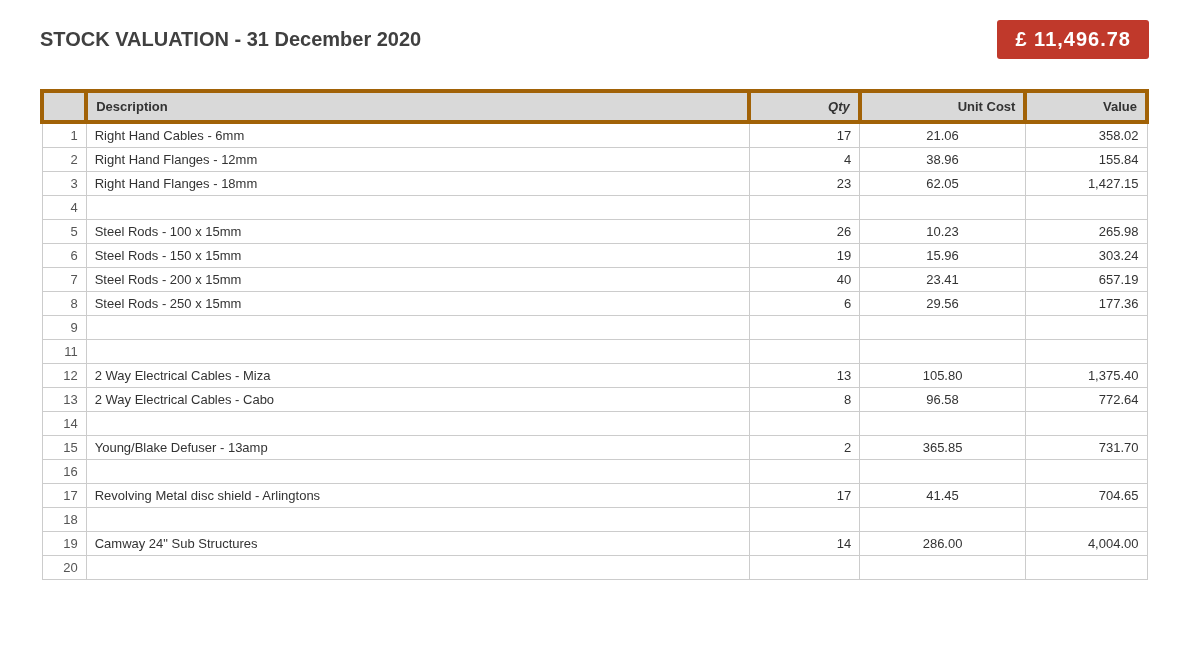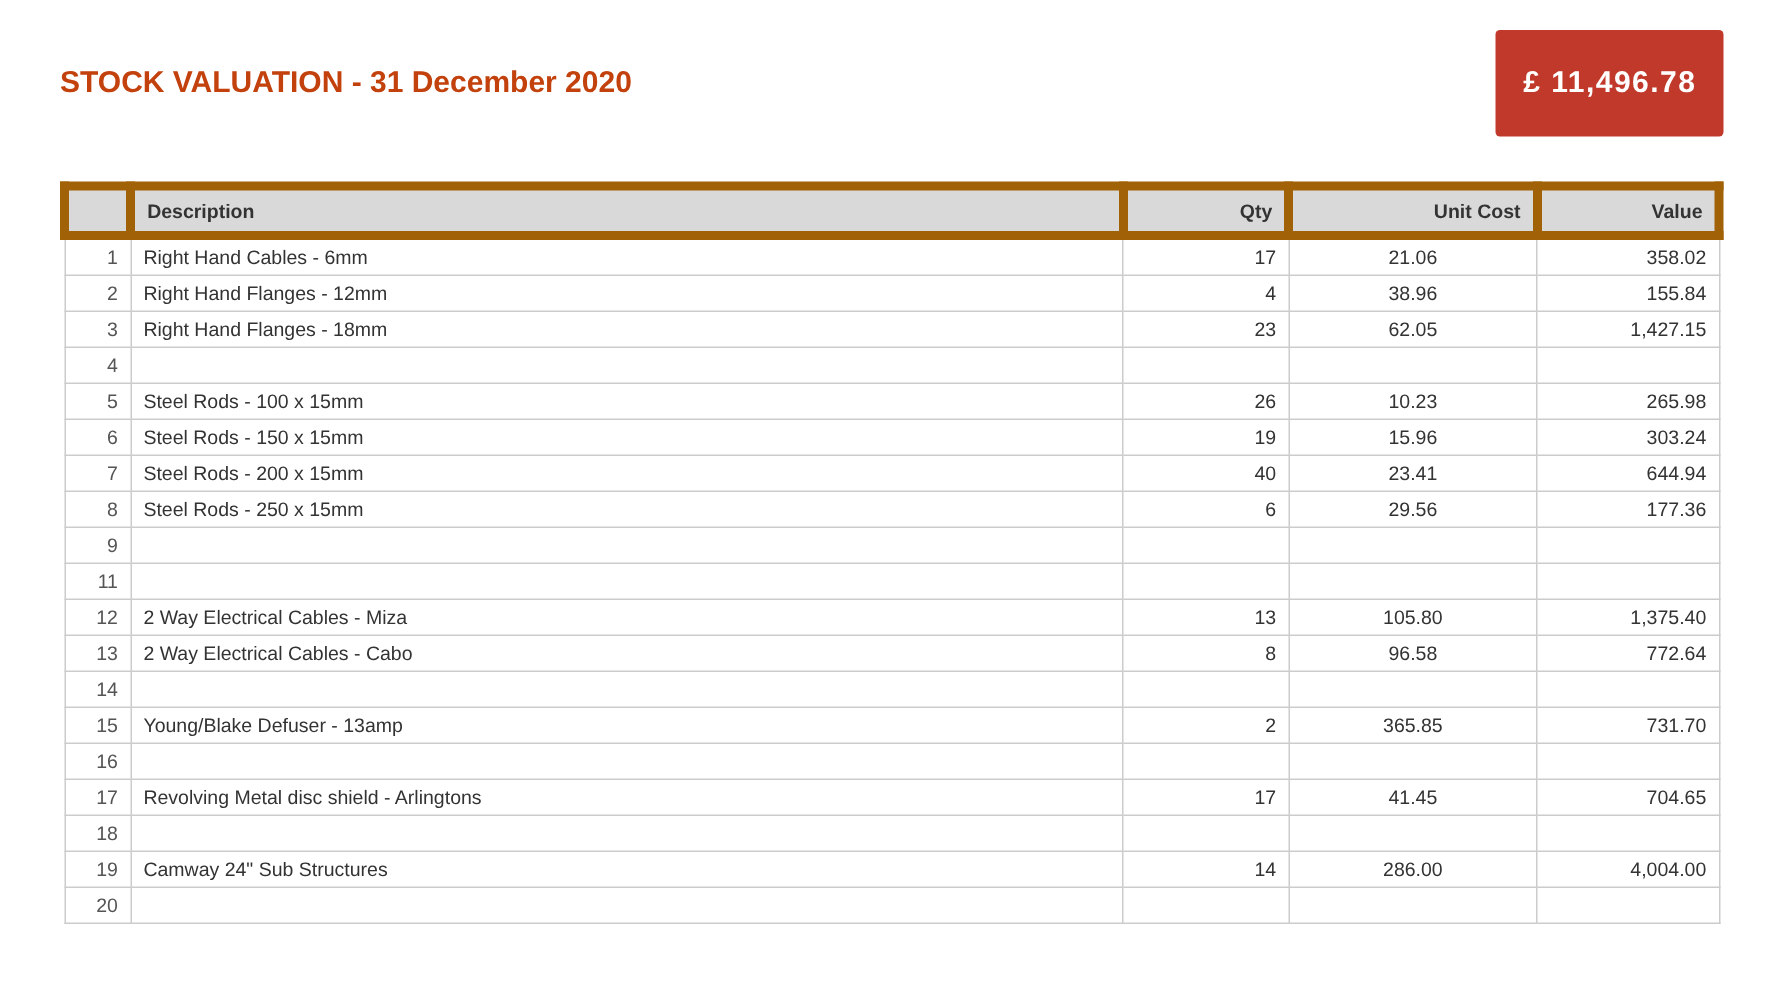--- a/index.html
+++ b/index.html
@@ -12,44 +12,44 @@
     }
     .header-row {
       display: flex;
       justify-content: space-between;
       align-items: center;
       margin-bottom: 30px;
     }
     .report-title {
       font-size: 20px;
       font-weight: bold;
-      color: #c2410c;
+      color: #404040;
     }
     .total-badge {
       background: #c0392b;
       color: #fff;
       font-size: 20px;
       font-weight: bold;
-      padding: 24px 18px;
+      padding: 8px 18px;
       border-radius: 3px;
       letter-spacing: 1px;
     }
     table {
       width: 100%;
       border-collapse: collapse;
     }
     thead tr th {
       background: #d9d9d9;
-      border: 6px solid #a16207;
+      border: 4px solid #a16207;
       padding: 6px 8px;
       font-weight: bold;
       font-size: 13px;
     }
     thead tr th.col-desc { text-align: left; width: 60%; }
-    thead tr th.col-qty  { text-align: right; width: 10%; }
+    thead tr th.col-qty  { text-align: right; width: 10%; font-style: italic; }
     thead tr th.col-cost { text-align: right; width: 15%; }
     thead tr th.col-val  { text-align: right; width: 15%; margin-top: 46px; }
 
     tbody tr td {
       border: 1px solid #ccc;
       padding: 4px 8px;
       font-size: 13px;
     }
     tbody tr td.col-num  { text-align: right; width: 4%; color: #555; }
     tbody tr td.col-desc { text-align: left; }
@@ -119,21 +119,21 @@
         <td class="col-desc">Steel Rods - 150 x 15mm</td>
         <td class="col-qty">19</td>
         <td class="col-cost">15.96</td>
         <td class="col-val">303.24</td>
       </tr>
       <tr>
         <td class="col-num">7</td>
         <td class="col-desc">Steel Rods - 200 x 15mm</td>
         <td class="col-qty">40</td>
         <td class="col-cost">23.41</td>
-        <td class="col-val">644.94</td>
+        <td class="col-val">657.19</td>
       </tr>
       <tr>
         <td class="col-num">8</td>
         <td class="col-desc">Steel Rods - 250 x 15mm</td>
         <td class="col-qty">6</td>
         <td class="col-cost">29.56</td>
         <td class="col-val">177.36</td>
       </tr>
       <tr>
         <td class="col-num">9</td>

